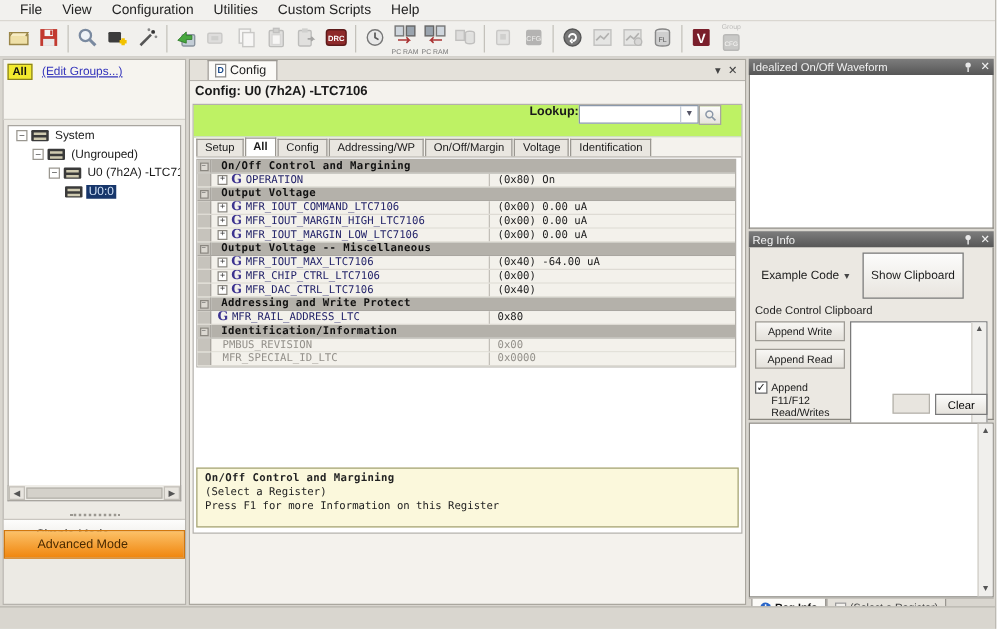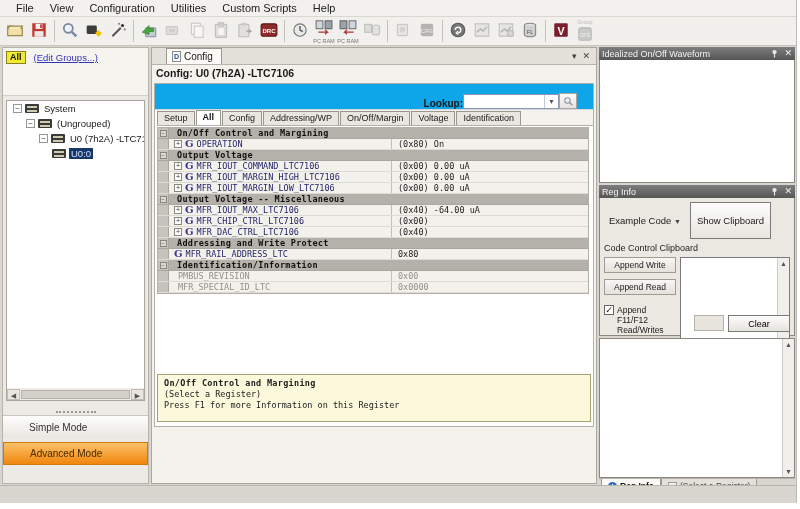--- a/index.html
+++ b/index.html
@@ -40,32 +40,32 @@
   .chip-ic::before { top:1.5px; } .chip-ic::after { bottom:1.5px; }
   .tree-label { padding:0 2px; }
   .tree-label.selected { background:#17366b; color:#cfe0f5; }
   #tree-hscroll { position:absolute; left:3px; right:3px; bottom:82px; height:13px; background:#efede8; border:1px solid #a8a59f; border-top:none; display:flex; align-items:center; }
   .scr-btn { width:13px; height:11px; font-size:7px; color:#555; text-align:center; line-height:11px; background:#e8e5df; border:1px solid #c2bfb8; }
   .scr-thumb { flex:1; height:9px; margin:0 1px; background:#d4d1ca; border:1px solid #b4b1aa; }
   #splitter { position:absolute; left:0; right:0; bottom:68px; height:6px; display:flex; align-items:center; justify-content:center; }
   #splitter i { width:40px; border-top:2px dotted #9a9790; }
   .mode-btn { position:absolute; left:0; right:0; height:23px; display:flex; align-items:center; padding-left:26px; font-size:10px; color:#333; background:linear-gradient(#fdfdfc,#e9e6e0); border-top:1px solid #c9c6c0; cursor:pointer; }
   #simple-mode { bottom:45px; }
-  #advanced-mode { bottom:18px; background:linear-gradient(#fcc168,#f0860e); border:1px solid #d1770d; color:#4a2a00;text-align:right; }
+  #advanced-mode { bottom:36px; background:linear-gradient(#fcc168,#f0860e); border:1px solid #d1770d; color:#4a2a00;text-align:right; }
 
   
   #center-panel { position:absolute; left:151px; top:47px; width:446px; bottom:19px; background:#f4f2ed; border:1px solid #aaa79f; }
   #doc-tabstrip { position:absolute; left:0; top:0; right:0; height:17px; background:#e4e1da; border-bottom:1px solid #b6b3ad; display:flex; align-items:flex-end; }
   #doc-tab { height:16px; background:#fbfaf7; border:1px solid #9a9791; border-bottom:none; display:flex; align-items:center; gap:3px; padding:0 8px 0 5px; margin-left:14px; font-size:10px; }
   .cfg-ic { display:inline-block; width:9px; height:11px; background:#fff; border:1px solid #888; font-size:7px; line-height:10px; text-align:center; color:#1a4a8a; font-weight:bold; }
   #doc-controls { margin-left:auto; display:flex; align-items:center; gap:6px; padding-right:6px; font-size:9px; color:#444; height:100%; }
   #doc-controls span { cursor:pointer; }
   #doc-title { position:absolute; left:0; top:17px; right:0; height:16px; font-weight:bold; font-size:10.5px; padding:2px 0 0 4px; background:#f4f2ed; }
   #config-body { position:absolute; left:2px; top:35px; right:2px; bottom:56px; background:#ffffff; border:1px solid #b3b0aa; }
-  #lookup-row { position:absolute; left:0; top:0; right:0; height:26px; background:#0ea5e9; border-bottom:1px solid #d4d8de; display:flex; align-items:flex-end; justify-content:flex-end; padding-right:16px; }
+  #lookup-row { position:absolute; left:0; top:0; right:0; height:26px; background:#bef264; border-bottom:1px solid #d4d8de; display:flex; align-items:flex-start; justify-content:flex-end; padding-right:16px; }
   #lookup-label { font-weight:bold; font-size:10px; }
   #lookup-combo { width:96px; height:15px; background:#fff; border:1px solid #8a98ab; display:flex; align-items:center; justify-content:flex-end; }
   #lookup-combo .dd { font-size:7px; color:#556; padding:0 3px; border-left:1px solid #c4ccd8; line-height:13px; }
   #lookup-search { width:18px; height:16px; background:linear-gradient(#fcfcfb,#e6e3dd); border:1px solid #a8a5a0; display:flex; align-items:center; justify-content:center; }
   #lookup-search svg { width:11px; height:11px; }
   #sub-tabs { position:absolute; left:2px; top:26px; right:0; height:16px; display:flex; align-items:flex-end; gap:1px; background:#f4f2ed; border-bottom:1px solid #b3b0aa; }
   .sub-tab { height:14px; padding:1px 6px; font-size:9px; background:#e9e6e0; border:1px solid #9a9791; border-bottom:none; line-height:11px; cursor:pointer; white-space:nowrap; }
   .sub-tab.active { background:#ffffff; height:15px; font-weight:bold; }
 
   #register-grid { position:absolute; left:2px; top:43px; right:4px; border:1px solid #b3b0aa; background:#fff; }
@@ -104,21 +104,21 @@
   .ri-btn { width:72px; height:16px; font-size:8.5px; text-align:center; line-height:14px; background:linear-gradient(#f8f7f4,#e4e1db); border:1px solid #9e9b95; margin-bottom:6px; cursor:pointer; }
   .chk-row { display:flex; gap:3px; margin-top:10px; }
   .chk { width:10px; height:10px; flex:none; background:#fff; border:1px solid #666; font-size:9px; line-height:9px; text-align:center; color:#222; }
   .chk-lbl { font-size:8.5px; line-height:10px; }
   .ri-ta { flex:1; height:108px; background:#fff; border:1px solid #7a7a7a; position:relative; }
   .vscroll { position:absolute; right:0; top:0; bottom:0; width:12px; background:#f0efec; border-left:1px solid #d0cdc6; }
   .vscroll .up, .vscroll .dn { position:absolute; left:0; right:0; height:11px; font-size:7px; color:#555; text-align:center; line-height:11px; }
   .vscroll .up { top:0; } .vscroll .dn { bottom:0; }
   .ri-bottom { position:absolute; right:4px; bottom:3px; display:flex; gap:4px; }
   .blank-btn { width:30px; height:16px; background:#e8e5df; border:1px solid #b4b1aa; }
-  #clear-btn { width:62px; height:17px; font-size:9px; background:linear-gradient(#fcfcfb,#e6e3dd); border:1px solid #7a7a7a; cursor:pointer; }
+  #clear-btn { width:42px; height:17px; font-size:9px; background:linear-gradient(#fcfcfb,#e6e3dd); border:1px solid #7a7a7a; cursor:pointer; }
   #code-area { background:#fff; border:1px solid #8a8780; position:relative; height:140px; margin-top:2px; }
   #right-tabs { height:16px; display:flex; align-items:flex-start; background:#d9d6cf; border-top:1px solid #b6b3ad; padding-left:2px; }
   .r-tab { display:flex; align-items:center; gap:3px; font-size:8.5px; height:15px; padding:0 6px; border:1px solid #9a9791; border-top:none; background:#e4e1da; color:#444; cursor:pointer; }
   .r-tab.active { background:#fbfaf7; font-weight:bold; color:#111; }
   .info-ic { width:9px; height:9px; border-radius:50%; background:#2a66c8; color:#fff; font-size:7px; font-weight:bold; line-height:9px; text-align:center; font-family:"DejaVu Serif", serif; }
   .list-ic { width:9px; height:9px; border:1px solid #999; background:#f4f2ee; position:relative; }
   .list-ic::before { content:""; position:absolute; left:1px; right:1px; top:2px; border-top:1px solid #999; }
   .list-ic::after { content:""; position:absolute; left:1px; right:1px; top:5px; border-top:1px solid #999; }
 
   

